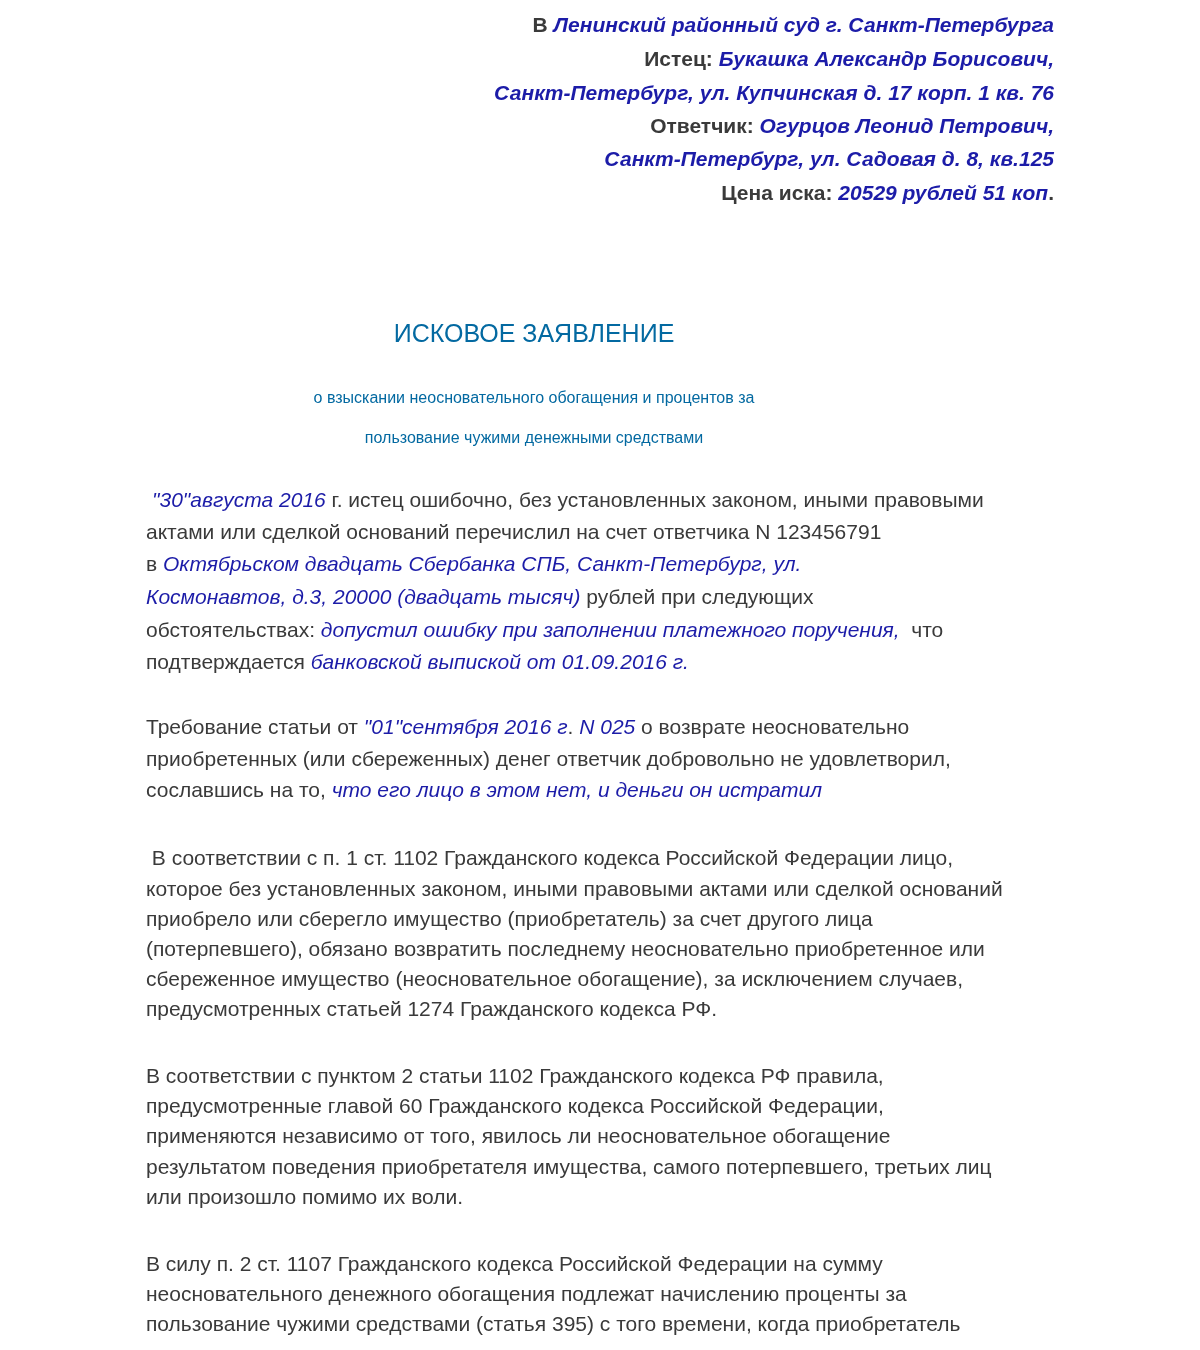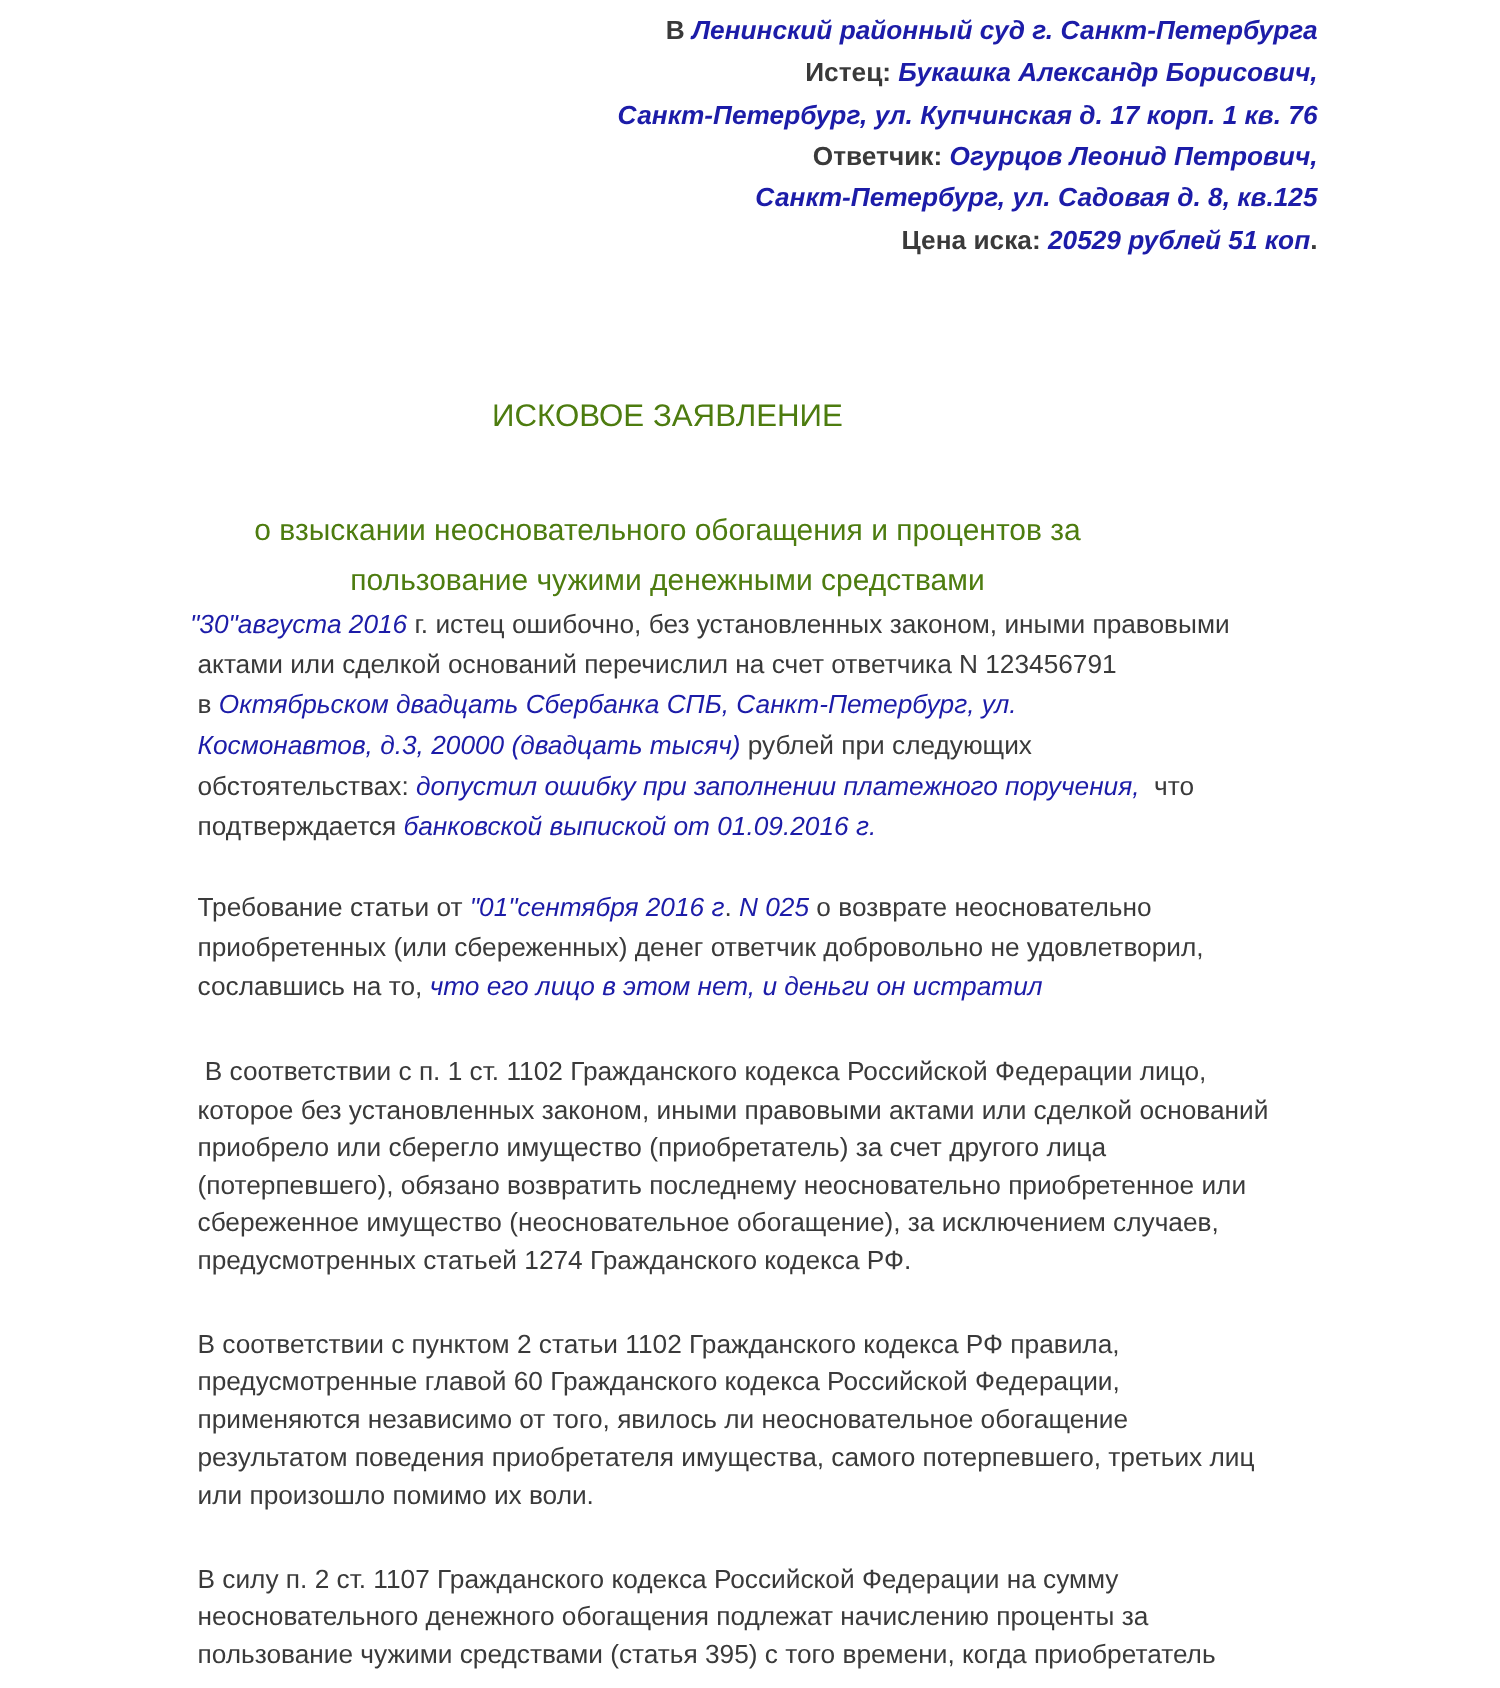--- a/index.html
+++ b/index.html
@@ -1,24 +1,24 @@
 <!DOCTYPE html>
 <html><head>
 <meta charset="utf-8">
 <style>
   html, body { margin: 0; padding: 0; background: #ffffff; }
   body { width: 1200px; height: 1350px; position: relative; overflow: hidden;
          font-family: "Liberation Sans", sans-serif; color: #3a3a3a; }
   .line { position: absolute; white-space: pre; font-size: 21px; line-height: 26px; }
   .r { right: 146px; text-align: right; font-weight: bold; }
-  .l { left: 158px; }
-  .c { left: 0; width: 1068px; text-align: center; color: #4d7c0f; }
+  .l { left: 146px; }
+  .c { left: 0; width: 1068px; text-align: center; color: #0369a1; }
   .hl { color: #1c1ca8; font-style: italic; }
   .title { font-size: 25px; }
-  .sub { font-size: 24px; margin-top: 27px; }
+  .sub { font-size: 16px; }
 </style>
 </head>
 <body>
 
 <div class="line r" style="top:12px"><span>В </span><span class="hl">Ленинский районный суд г. Санкт-Петербурга</span></div>
 <div class="line r" style="top:46px"><span>Истец: </span><span class="hl">Букашка Александр Борисович,</span></div>
 <div class="line r hl" style="top:80px">Санкт-Петербург, ул. Купчинская д. 17 корп. 1 кв. 76</div>
 <div class="line r" style="top:113px"><span>Ответчик: </span><span class="hl">Огурцов Леонид Петрович,</span></div>
 <div class="line r hl" style="top:146px">Санкт-Петербург, ул. Садовая д. 8, кв.125</div>
 <div class="line r" style="top:180px"><span>Цена иска: </span><span class="hl">20529 рублей 51 коп</span><span>.</span></div>

